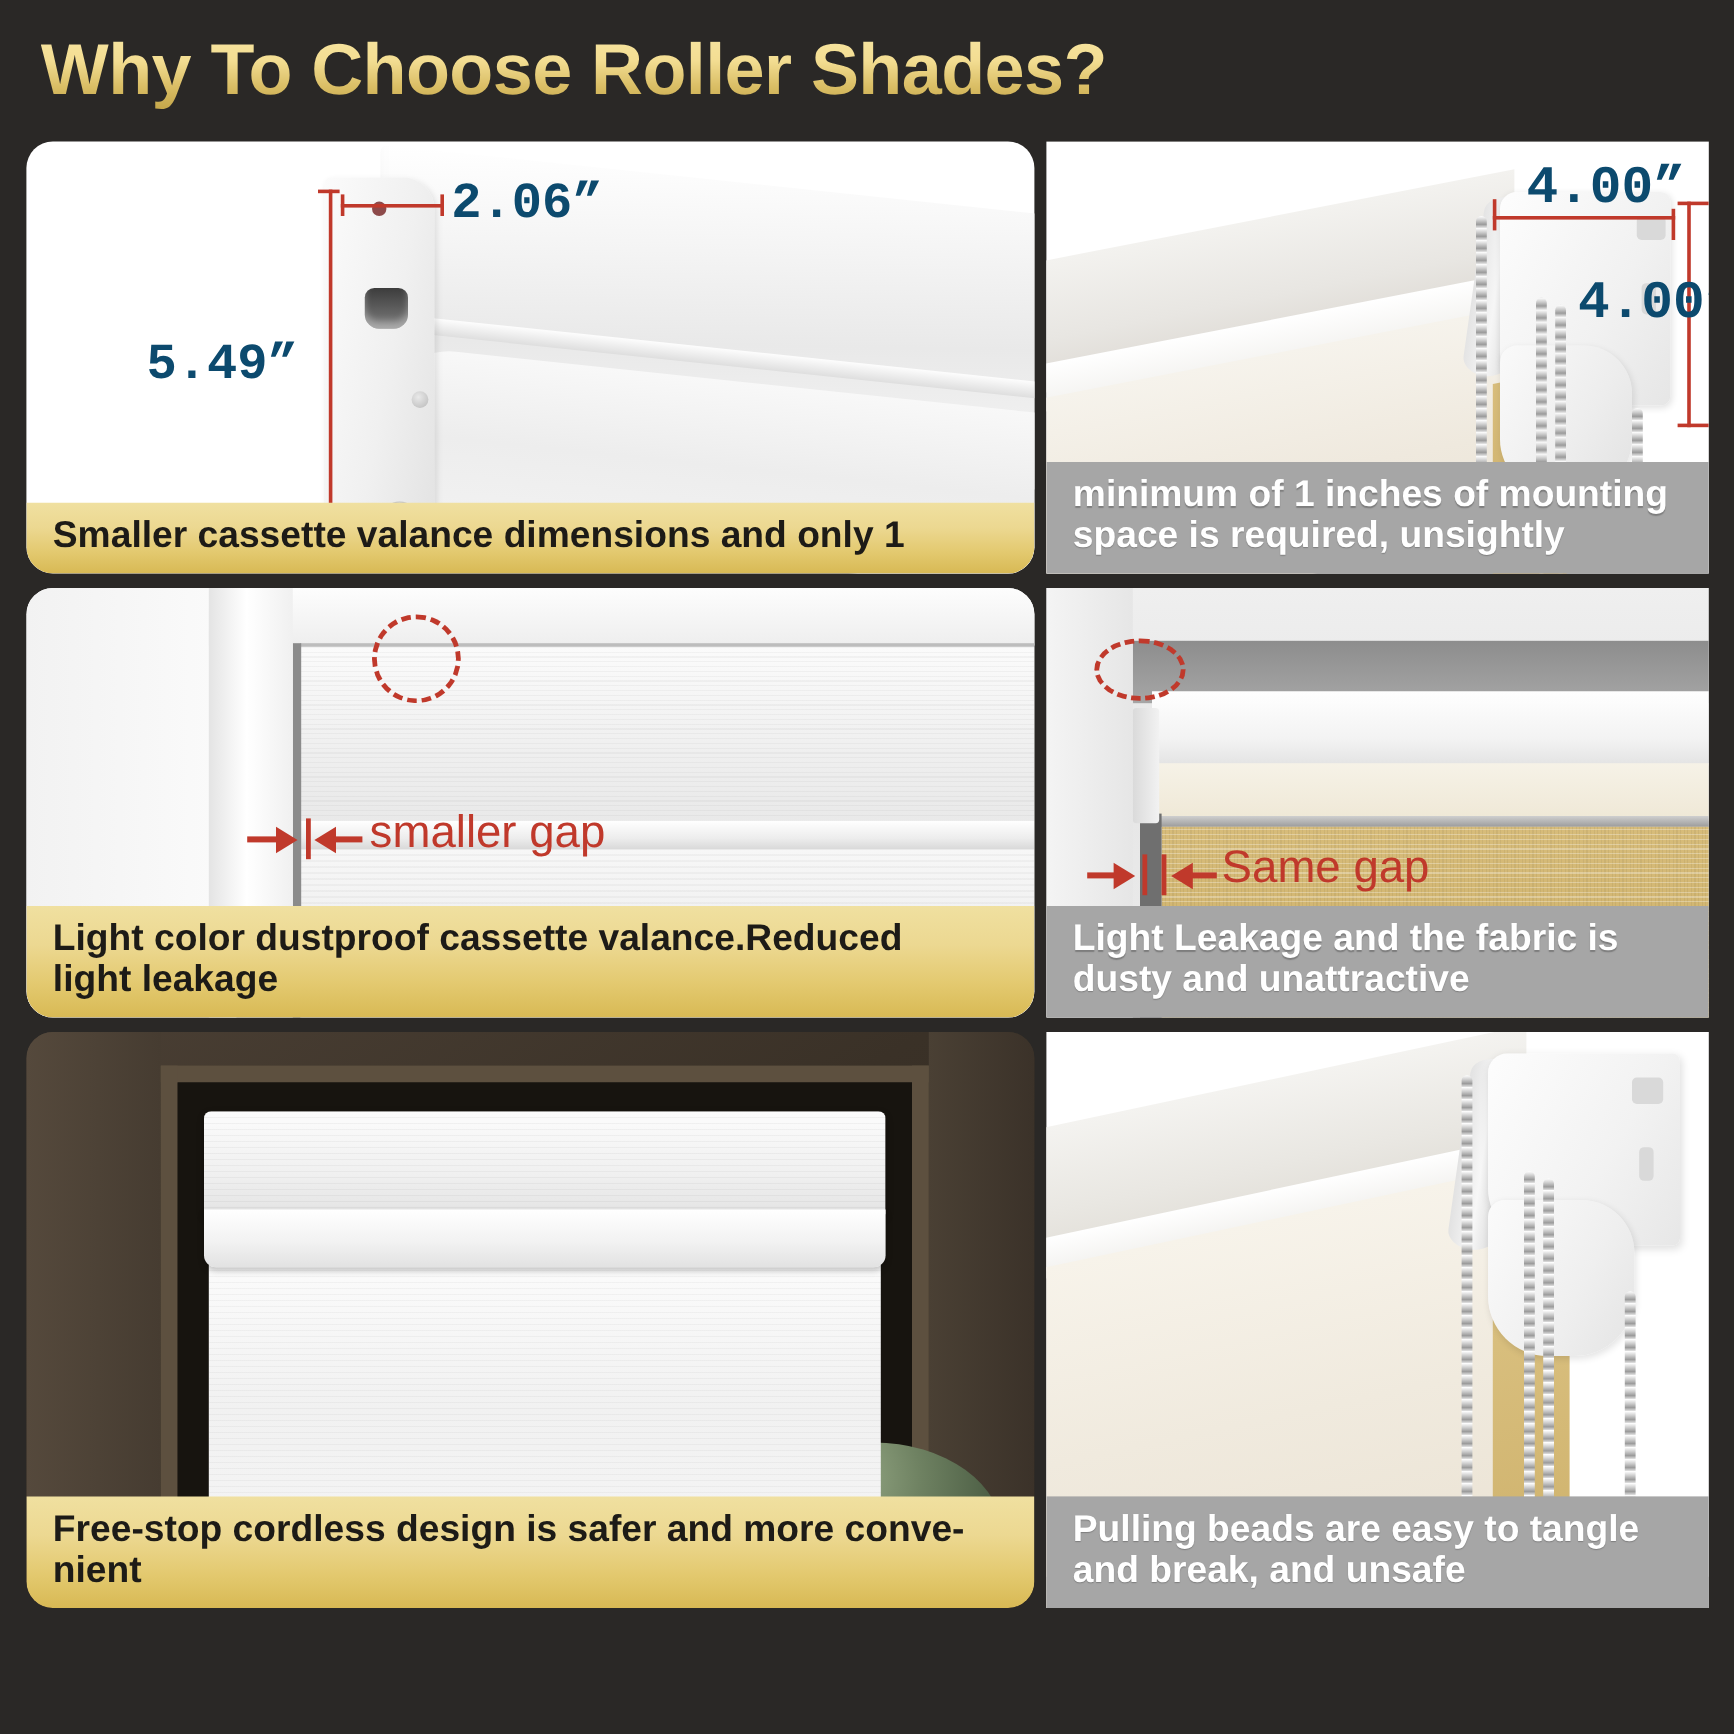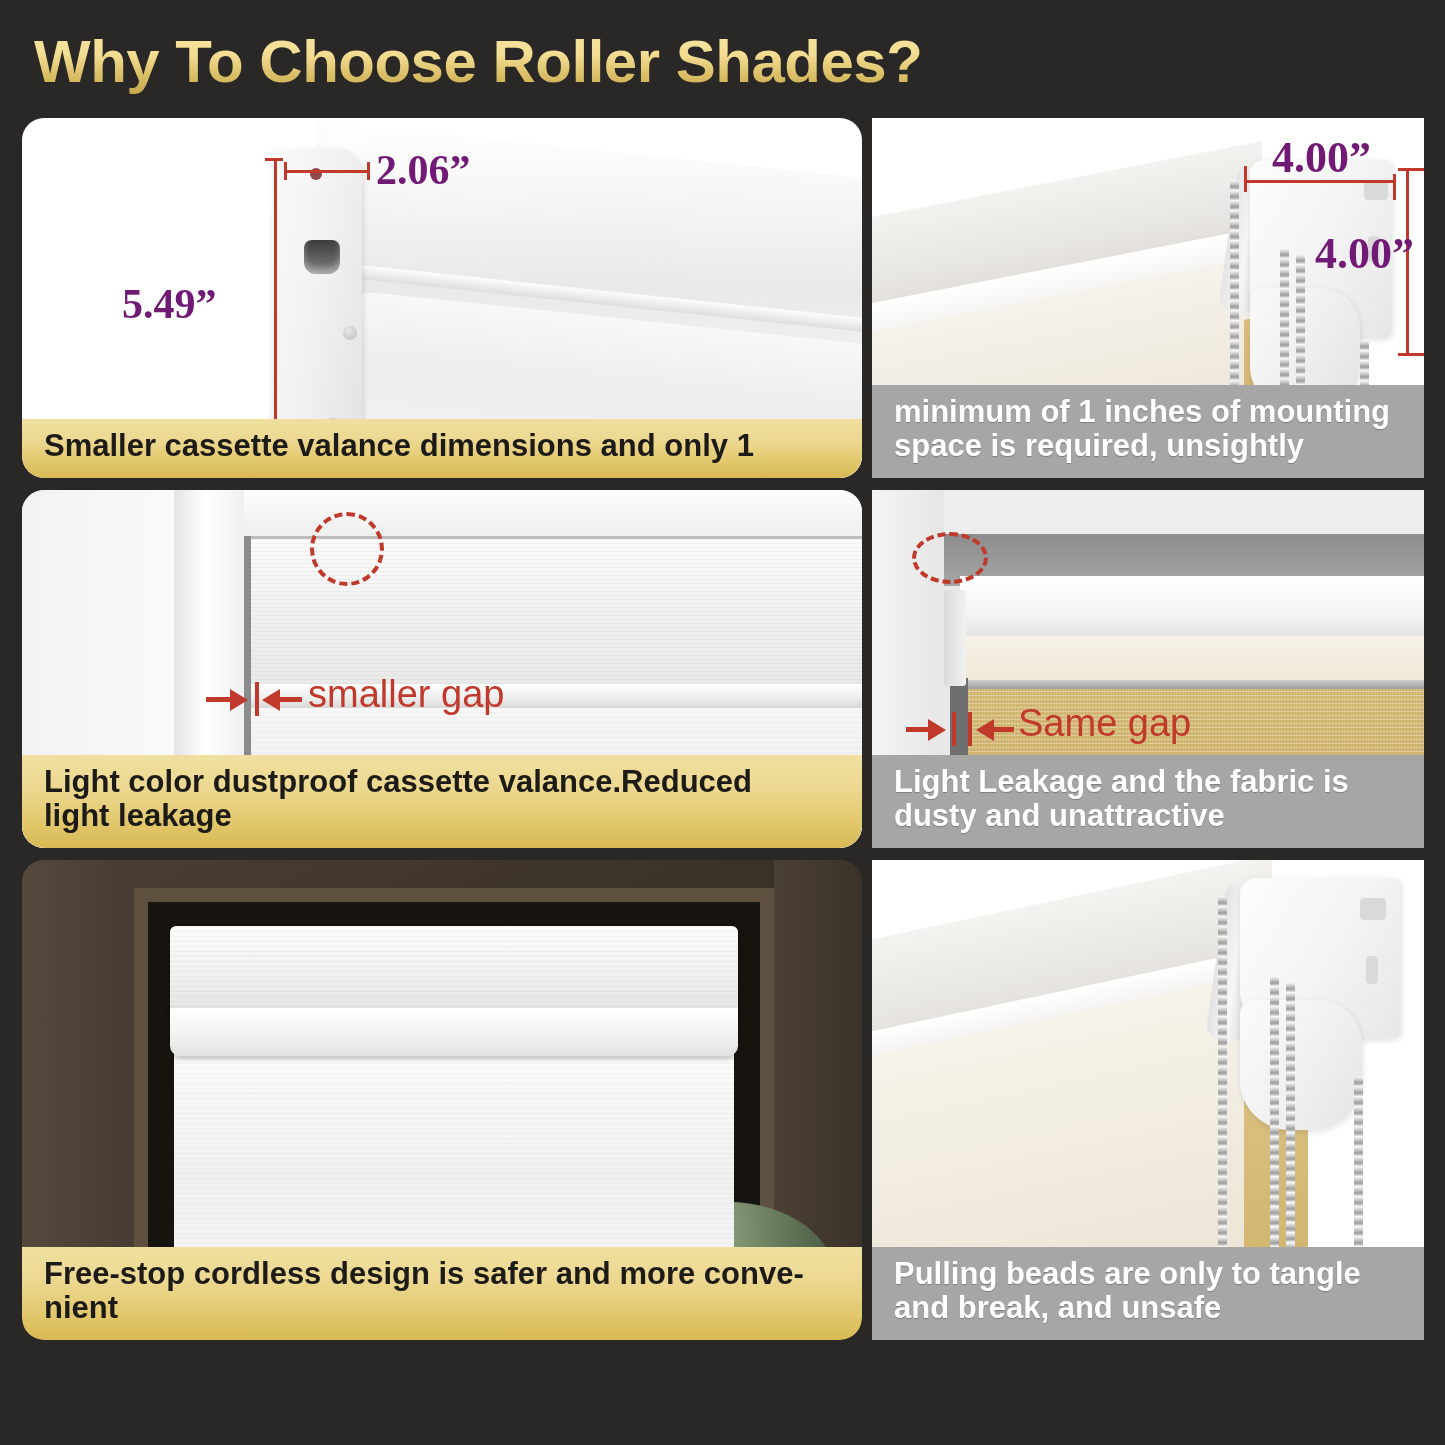--- a/index.html
+++ b/index.html
@@ -17,21 +17,21 @@
     width: 1445px;
     height: 1445px;
     background: #2a2826;
   }
 
   
   .title-bar {
     position: absolute;
     left: 34px; top: 18px;
     width: 1200px; height: 78px;
-    display: flex; align-items: flex-end;
+    display: flex; align-items: center;
   }
   .title-text {
     font-size: 60px;
     font-weight: bold;
     letter-spacing: -0.5px;
     background: linear-gradient(180deg,#f7e6a4 0%,#f3dd92 40%,#d9bd64 72%,#c3a548 100%);
     -webkit-background-clip: text;
     background-clip: text;
     color: transparent;
     -webkit-text-fill-color: transparent;
@@ -134,24 +134,24 @@
     background: #8d4a4a; border-radius: 50%;
   }
 
   
   .dimline-v { position: absolute; width: 3px; background: #c0392b; }
   .dimline-h { position: absolute; height: 3px; background: #c0392b; }
   .dimcap-h  { position: absolute; width: 3px; height: 18px; background: #c0392b; }
   .dimcap-v  { position: absolute; height: 3px; width: 18px; background: #c0392b; }
   .dimtext {
     position: absolute;
-    color: #701a75;
+    color: #0c4a6e;
     font-weight: bold;
     white-space: nowrap;
-    font-family: Liberation Serif, serif;
+    font-family: Liberation Mono, monospace;
   }
 
   
   .p2-bg { background: #ffffff; }
   .beam-fabric-top {
     position: absolute; left: -10px; top: 62px;
     width: 400px; height: 110px;
     background: linear-gradient(180deg,#f3f2ef 0%,#e8e6e2 60%,#ddd9d3 100%);
     transform: skewY(-11deg);
   }
@@ -550,18 +550,18 @@
       <div class="beam-notch" style="left:488px; top:38px; width:26px; height:22px;"></div>
       <div class="beam-notch" style="left:494px; top:96px; width:12px; height:28px;"></div>
       <div class="beadchain" style="left:346px; top:36px; height:420px;"></div>
       <div class="beadchain" style="left:398px; top:116px; height:340px;"></div>
       <div class="beadchain" style="left:414px; top:122px; height:334px;"></div>
       <div class="beadchain" style="left:482px; top:216px; height:240px;"></div>
       <div class="grayfoot"></div>
     </div>
 
     <div class="cap cap-gray">
-      <span class="cap-line">Pulling beads are only to tangle</span>
+      <span class="cap-line">Pulling beads are easy to tangle</span>
       <span class="cap-line">and break, and unsafe</span>
     </div>
   </div>
 
 </div>
 
 </body></html>

